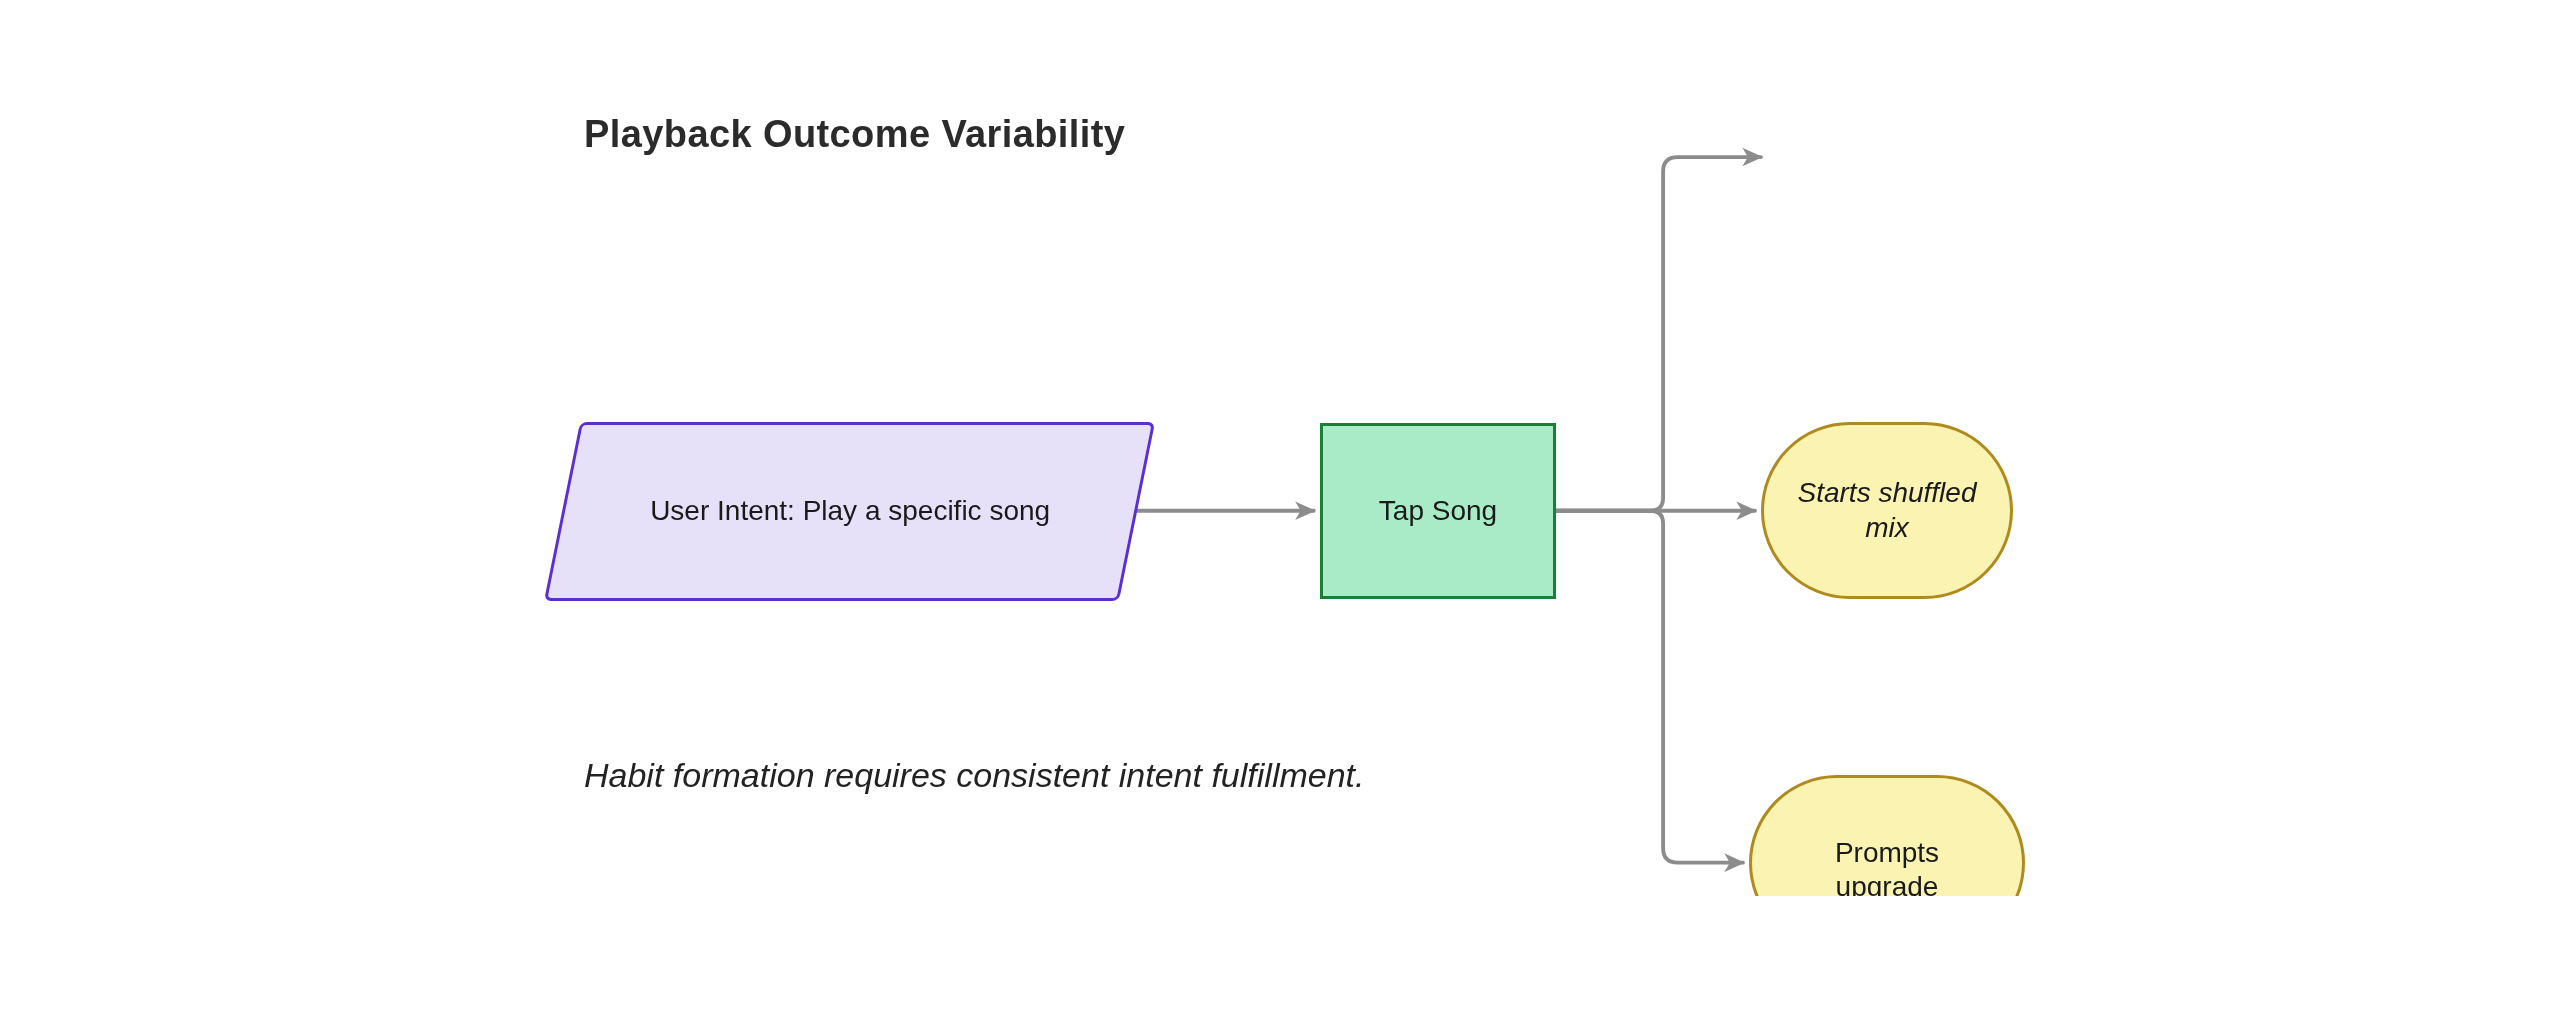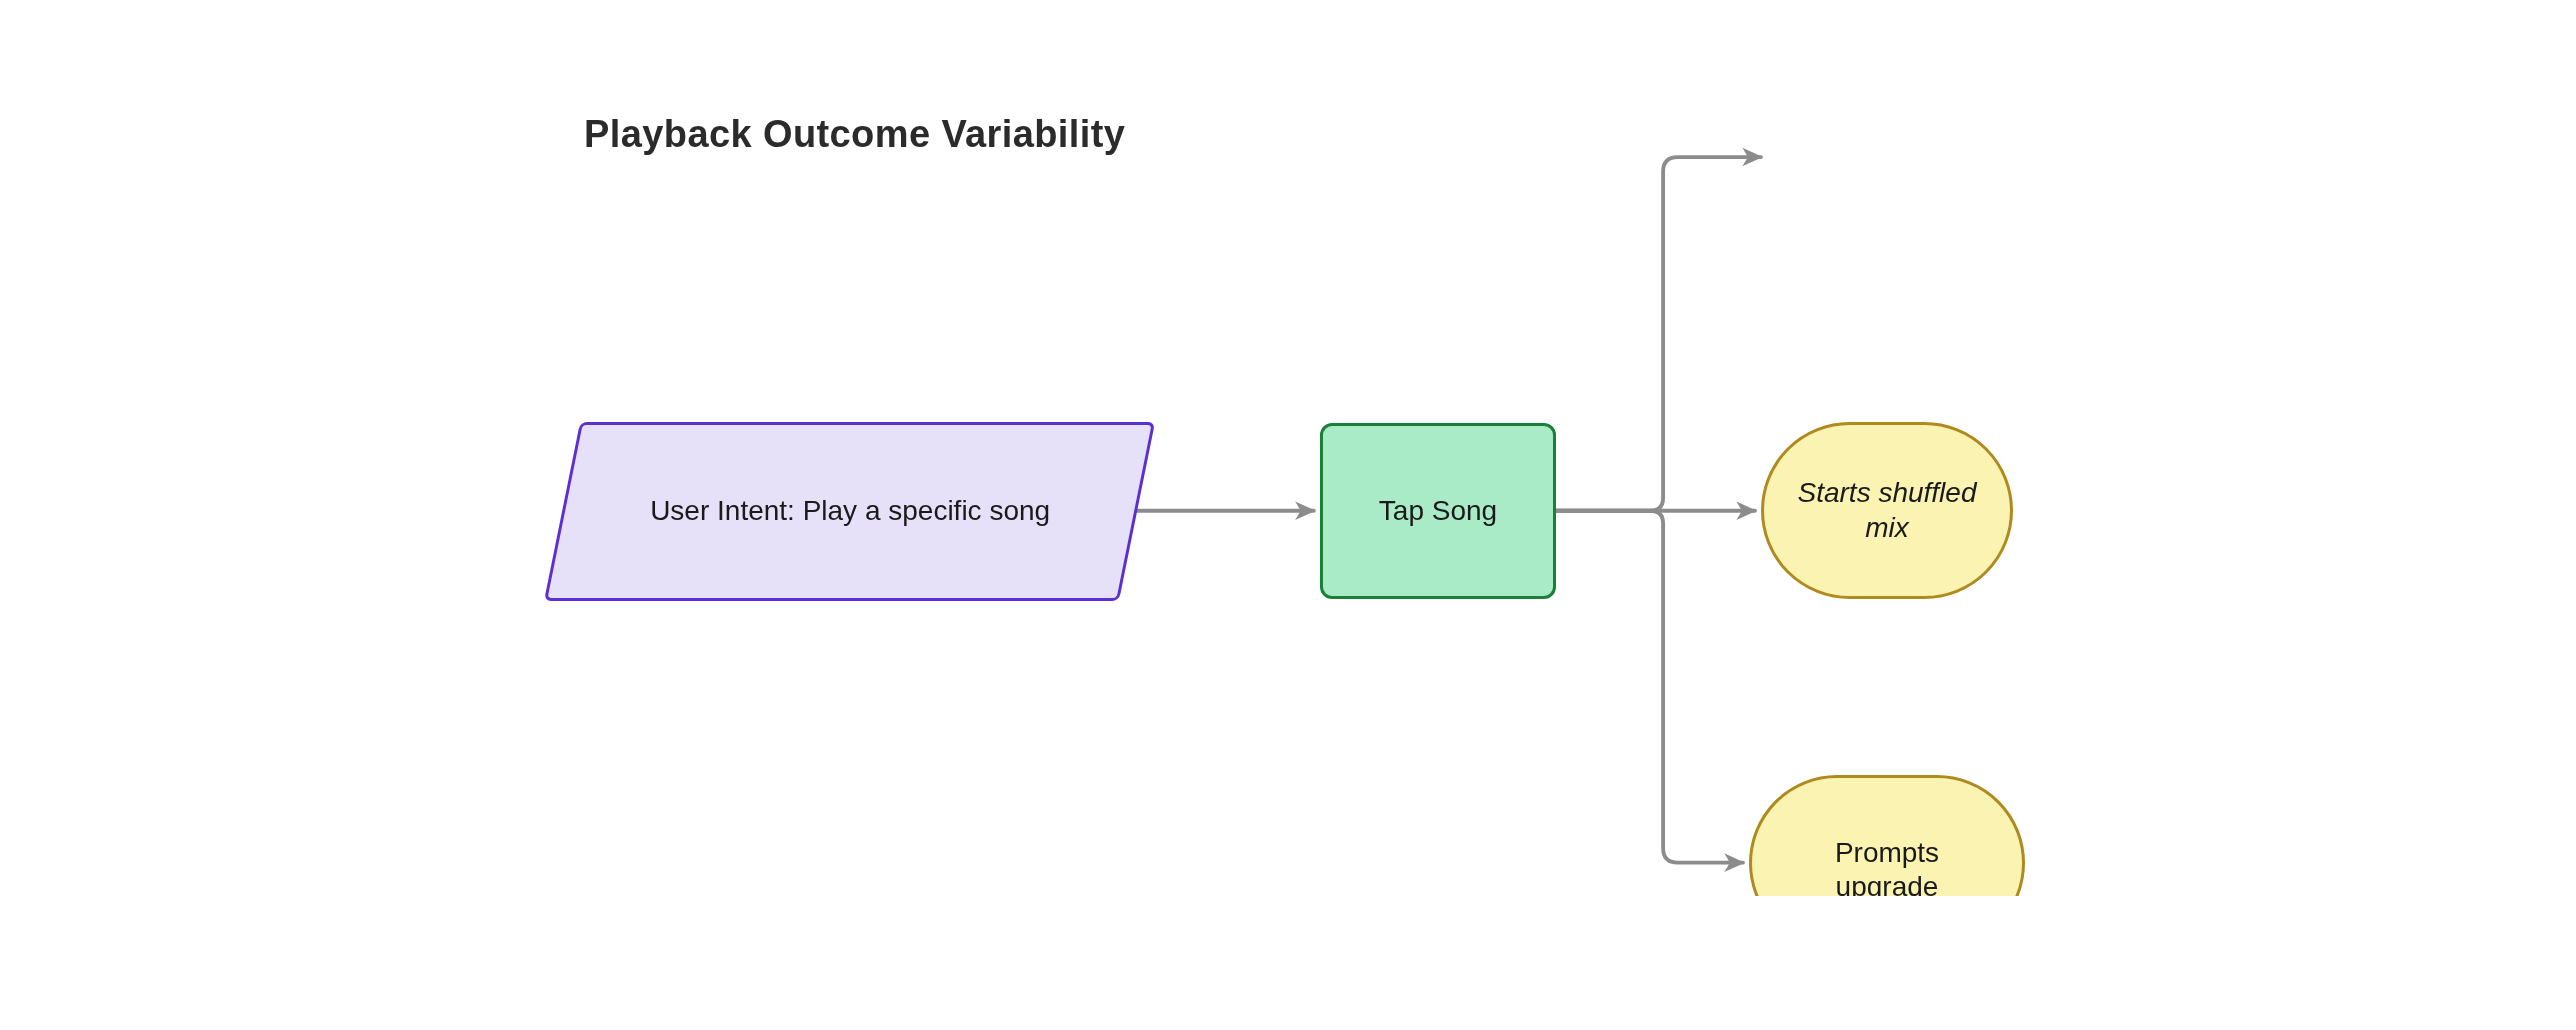--- a/index.html
+++ b/index.html
@@ -74,21 +74,21 @@
     white-space: nowrap;
   }
   
   .node-process {
     left: 1320px;
     top: 423px;
     width: 236px;
     height: 176px;
     background: var(--action-fill, #a9ebc6);
     border: 3.4px solid var(--action-border, #1a7f37);
-    border-radius: 12px;
+    border-radius: 0;
   }
   
   .node-stadium {
     background: var(--outcome-fill, #fbf3b1);
     border: 3.4px solid var(--outcome-border, #af8a1f);
     border-radius: 858px;
   }
   .node-outcome-1 { left: 1767px; top: 69px;  width: 240px; height: 178px; }
   .node-outcome-2 { left: 1761px; top: 422px; width: 252px; height: 177px; font-style: italic; }
   .node-outcome-3 { left: 1749px; top: 775px; width: 276px; height: 176px; }
@@ -142,15 +142,16 @@
 
 
   <div class="node node-stadium node-outcome-2">
     <span class="label">Starts shuffled mix</span>
   </div>
 
   <div class="node node-stadium node-outcome-3">
     <span class="label">Prompts upgrade requirement</span>
   </div>
 
+  <div class="diagram-caption">Habit formation requires consistent intent fulfillment.</div>
 
 </div>
 
 
 </body></html>

